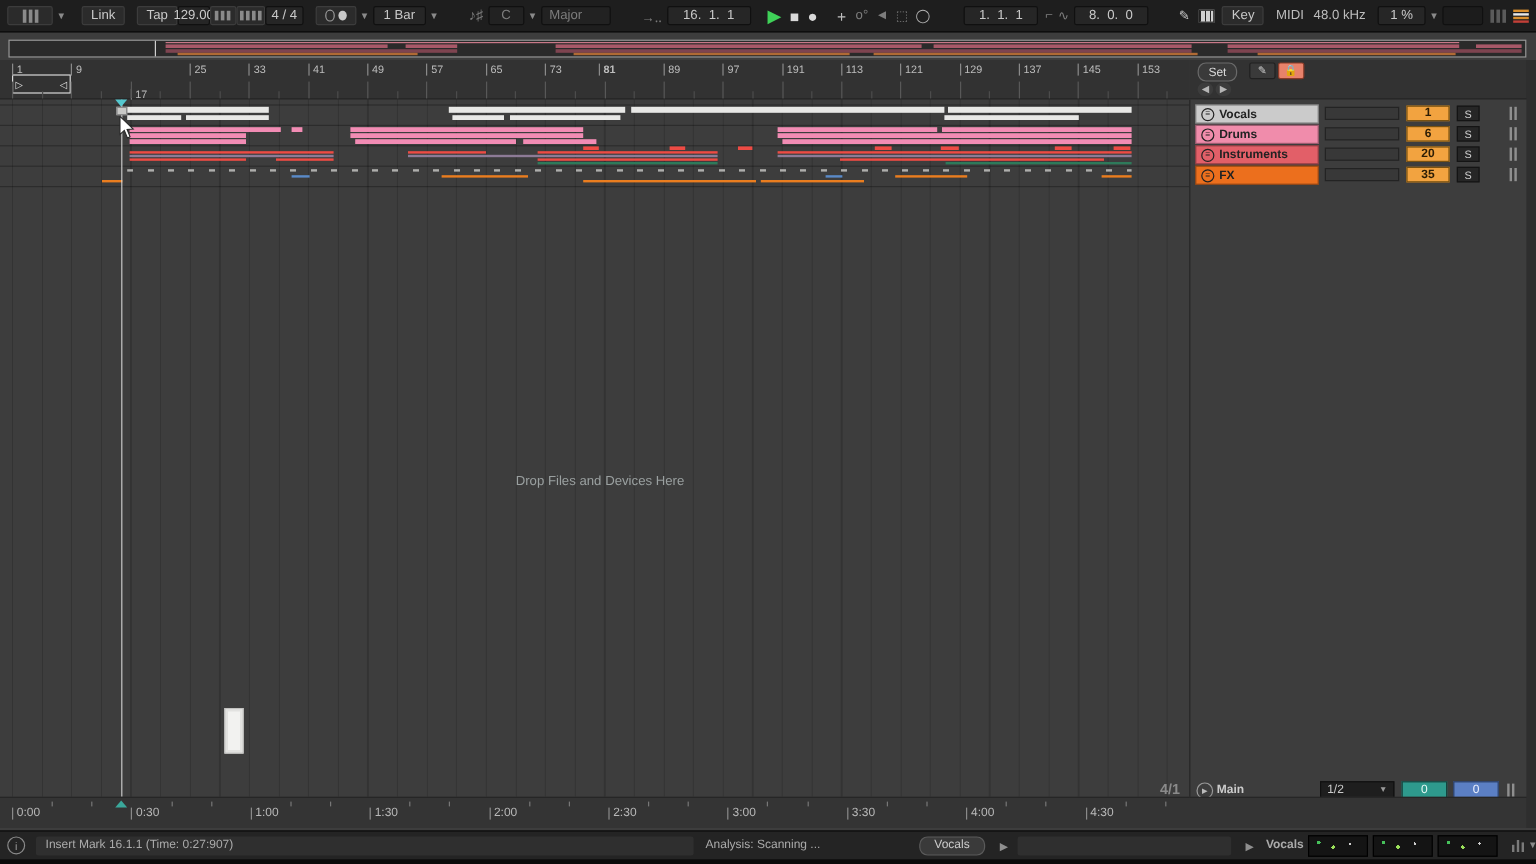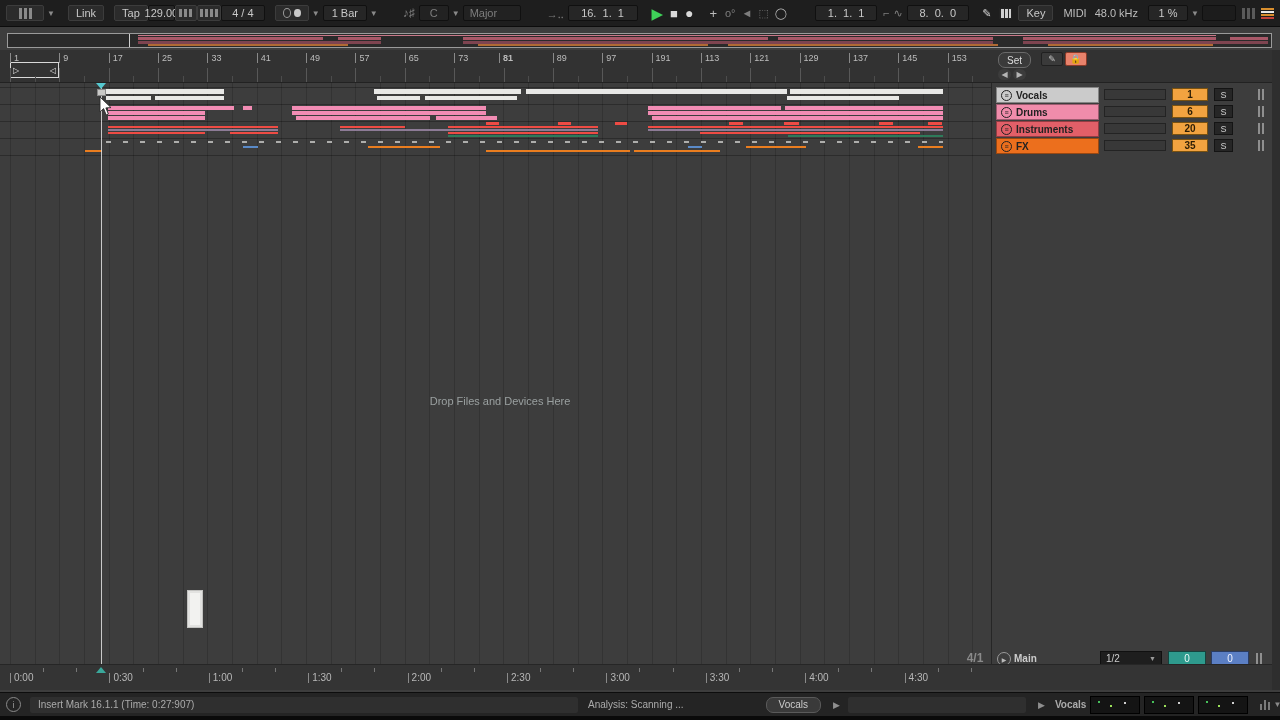--- a/index.html
+++ b/index.html
@@ -149,21 +149,21 @@
         </span>
       </div>
     <div class="btn" style="width:24px;gap:1px">
         <span class="vbars">
           <i style="height:8px"></i>
           <i style="height:8px"></i>
           <i style="height:8px"></i>
           <i style="height:8px"></i>
         </span>
       </div>
-    <div class="box" style="width:44px">4 / 4</div>
+    <div class="box" style="width:32px">4 / 4</div>
     <div class="sp"></div>
     <div class="btn" style="width:34px">
       <span class="circle-o"></span>
         <span class="circle-f"></span>
     </div>
     <span class="caret">▼</span>
     <div class="box" style="width:44px">1 Bar</div>
     <span class="caret">▼</span>
     <div class="sp" style="width:22px"></div>
     <span class="dim" style="font-size:12px">♪♯</span>
@@ -251,21 +251,21 @@
     <div id="loop-brace">
       <span>▷</span>
       <span>◁</span>
     </div>
   <div class="bar-num" style="left: 10px;">1</div>
       <div class="tick-major" style="left: 10px;"></div>
       <div class="tick-minor" style="left: 34.675px;"></div>
       <div class="bar-num" style="left: 59.35px;">9</div>
       <div class="tick-major" style="left: 59.35px;"></div>
       <div class="tick-minor" style="left: 84.025px;"></div>
-      <div class="bar-num" style="left: 108.7px;">17</div>
+      <div class="bar-num" style="left: 108.7px; margin-top: 21px;">17</div>
       <div class="tick-major" style="left: 108.7px;"></div>
       <div class="tick-minor" style="left: 133.375px;"></div>
       <div class="bar-num" style="left: 158.05px;">25</div>
       <div class="tick-major" style="left: 158.05px;"></div>
       <div class="tick-minor" style="left: 182.725px;"></div>
       <div class="bar-num" style="left: 207.4px;">33</div>
       <div class="tick-major" style="left: 207.4px;"></div>
       <div class="tick-minor" style="left: 232.075px;"></div>
       <div class="bar-num" style="left: 256.75px;">41</div>
       <div class="tick-major" style="left: 256.75px;"></div>

